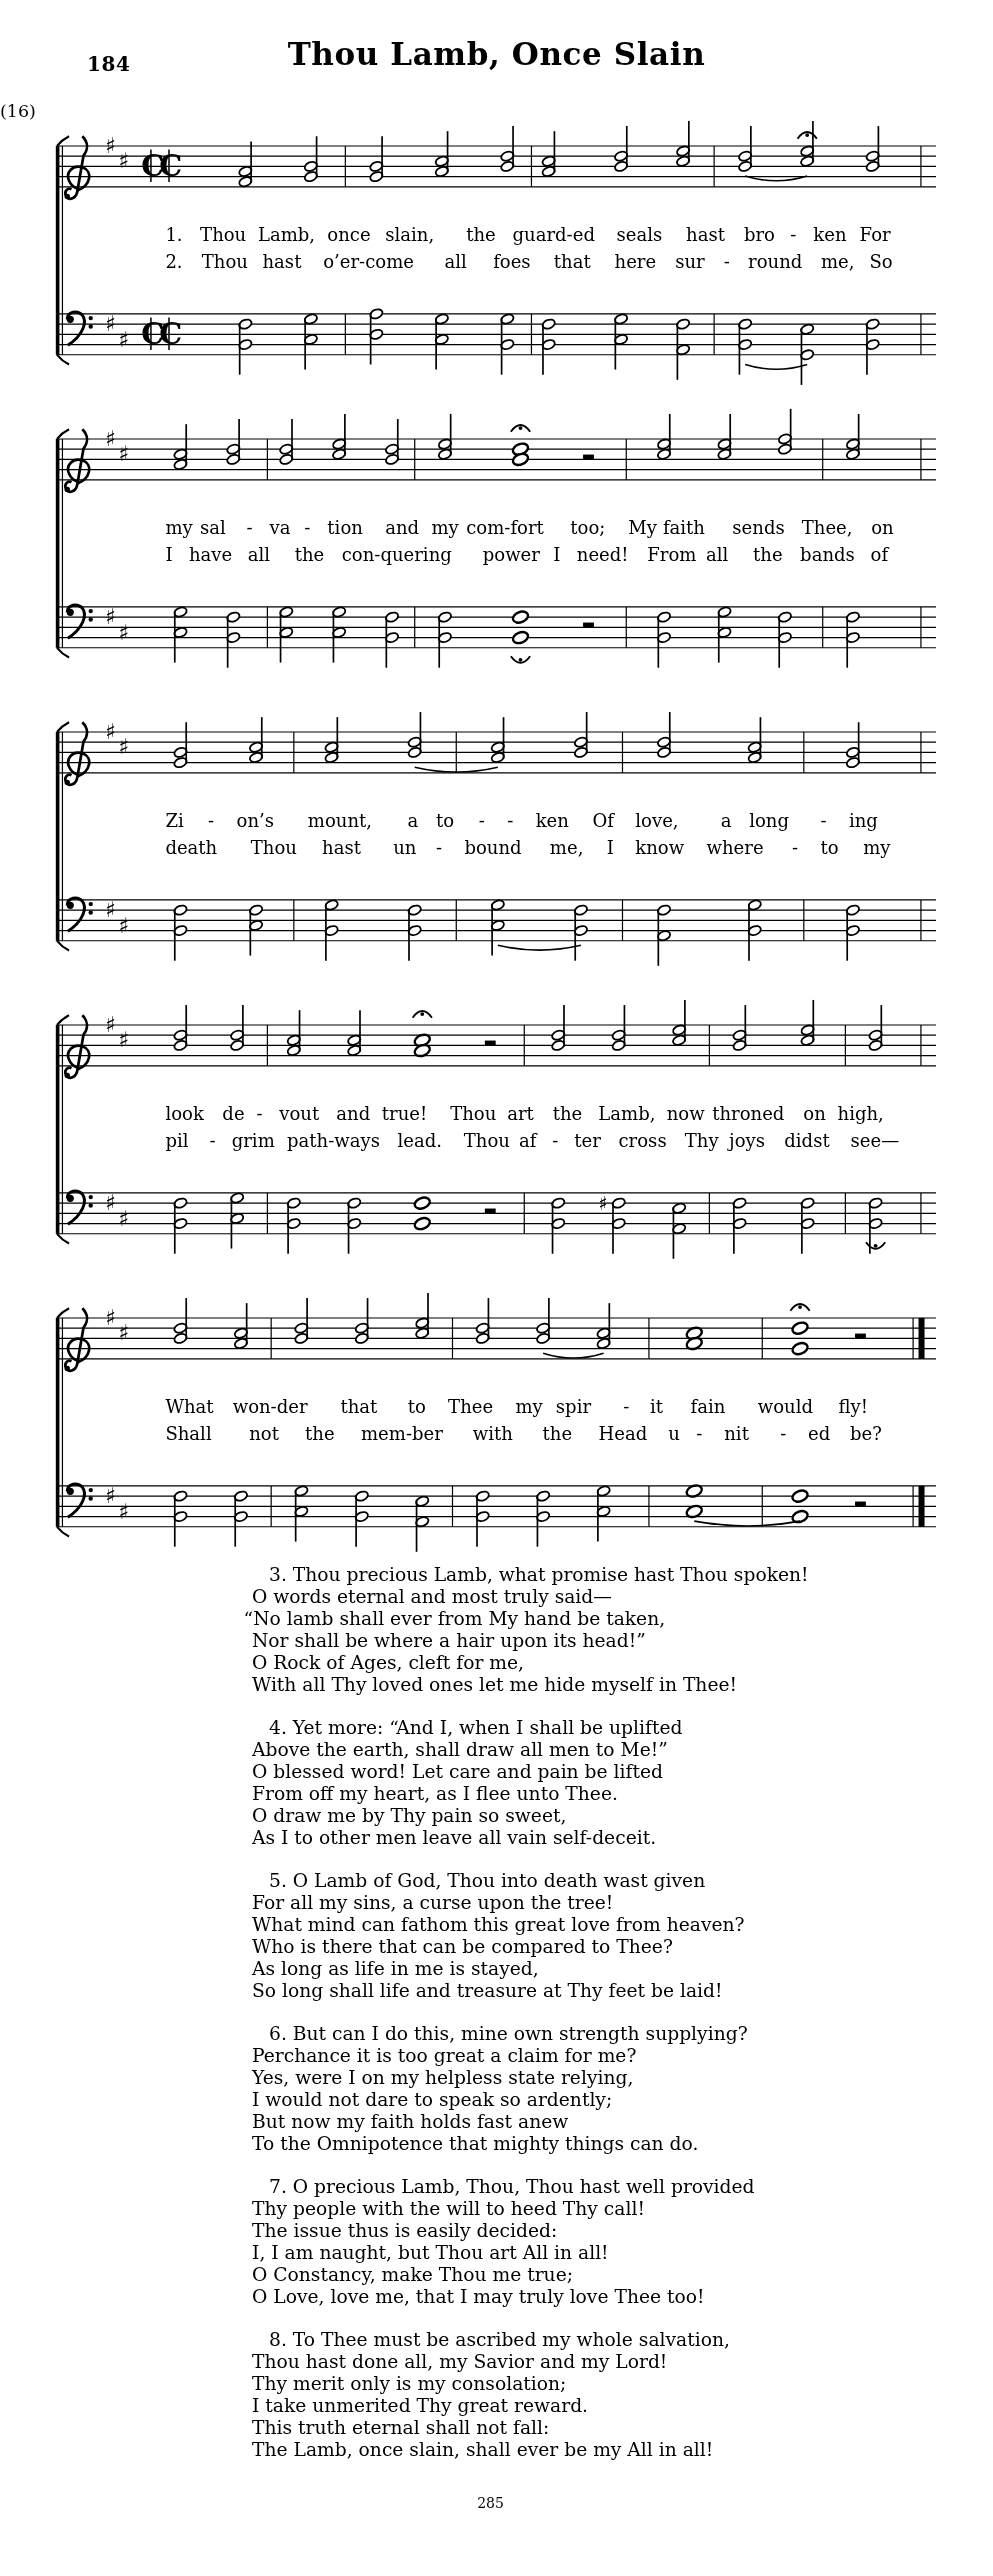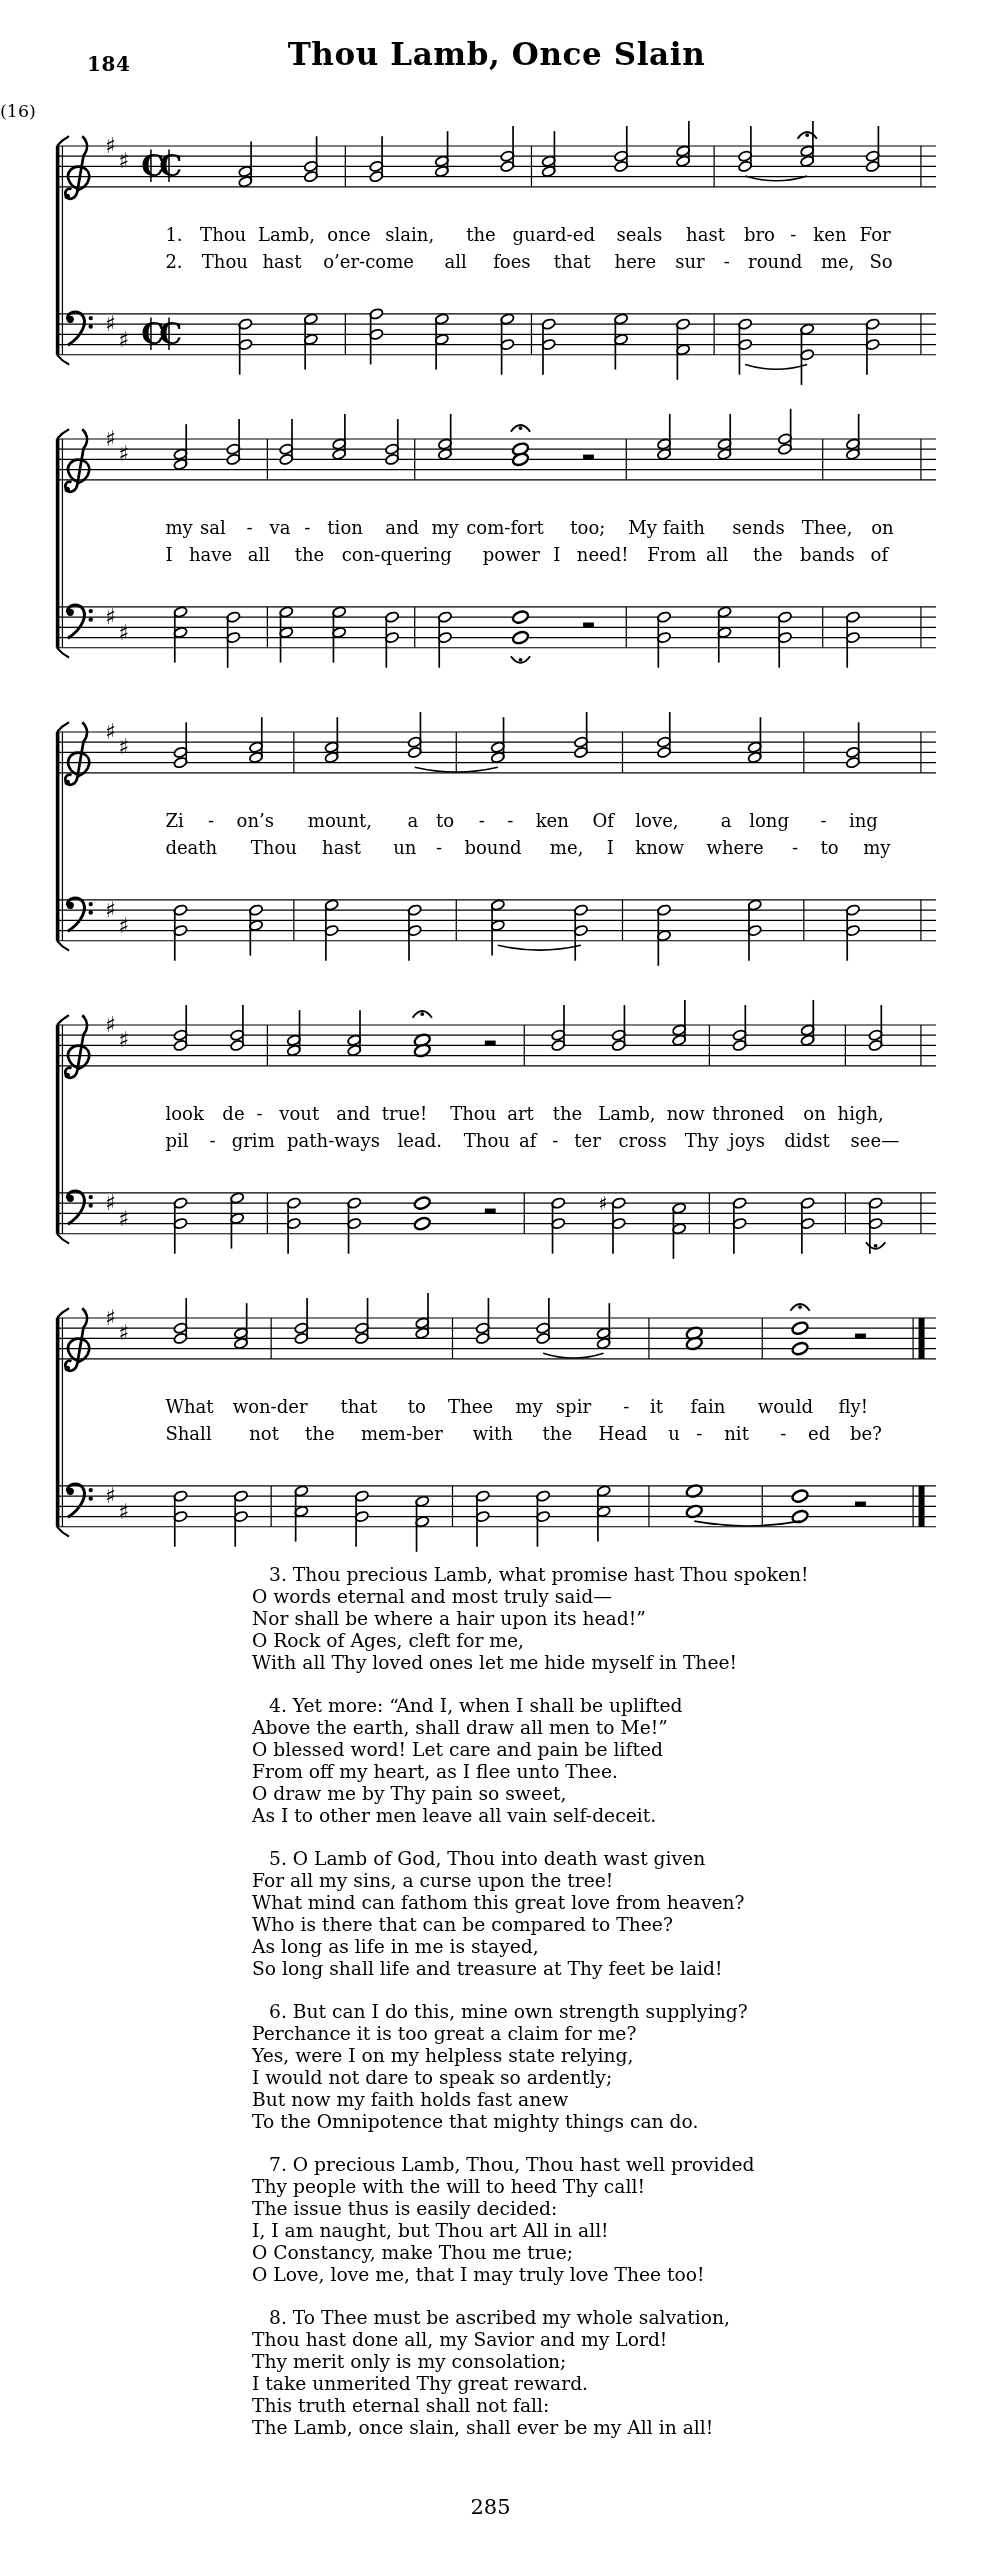--- a/index.html
+++ b/index.html
@@ -11,21 +11,21 @@
   #hymn-number{position:absolute;left:87px;top:52px;font-size:20px;font-weight:bold;letter-spacing:0.6px;}
   #title{position:absolute;left:0;right:0;top:36px;text-align:center;font-size:31px;font-weight:bold;letter-spacing:0.6px;}
   #tune-number{position:absolute;left:0;right:0;top:101px;text-align:left;font-size:17.5px;}
   #systems{position:absolute;left:51px;top:129px;width:891px;}
   #systems svg{position:absolute;left:0;overflow:visible;display:block;}
   #verses{position:absolute;left:252px;top:1564px;width:518px;}
   .verse{margin:0 0 21px 0;}
   .vline{font-size:18.7px;line-height:22px;white-space:nowrap;}
   .vline.first{text-indent:17px;}
   .vline.hang{margin-left:-8.4px;}
-  #page-number{position:absolute;left:0;right:12px;top:2495px;text-align:center;font-size:21px;}
+  #page-number{position:absolute;left:0;right:12px;top:2495px;text-align:center;font-size:14px;}
 </style>
 </head>
 <body>
 
 <div id="hymn-number">184</div>
 <div id="title">Thou Lamb, Once Slain</div>
 <div id="tune-number">(16)</div>
 
 <div id="systems">
     <svg width="891" height="259" viewBox="0 0 1480 430" style="top: 0px;">
@@ -1120,20 +1120,21 @@
       <text x="1211.132075471698" y="231" font-size="30" font-family="&quot;DejaVu Serif&quot;, serif">-</text>
       <text x="1257.5471698113208" y="231" font-size="30" font-family="&quot;DejaVu Serif&quot;, serif">ed</text>
       <text x="1327.1698113207547" y="231" font-size="30" font-family="&quot;DejaVu Serif&quot;, serif">be?</text>
     </svg>
   </div>
 
 <div id="verses">
     <div class="verse">
       <div class="vline first">3. Thou precious Lamb, what promise hast Thou spoken!</div>
       <div class="vline">O words eternal and most truly said—</div>
+      <div class="vline hang">“No lamb shall ever from My hand be taken,</div>
       <div class="vline">Nor shall be where a hair upon its head!”</div>
       <div class="vline">O Rock of Ages, cleft for me,</div>
       <div class="vline">With all Thy loved ones let me hide myself in Thee!</div>
     </div>
     <div class="verse">
       <div class="vline first">4. Yet more: “And I, when I shall be uplifted</div>
       <div class="vline">Above the earth, shall draw all men to Me!”</div>
       <div class="vline">O blessed word! Let care and pain be lifted</div>
       <div class="vline">From off my heart, as I flee unto Thee.</div>
       <div class="vline">O draw me by Thy pain so sweet,</div>

